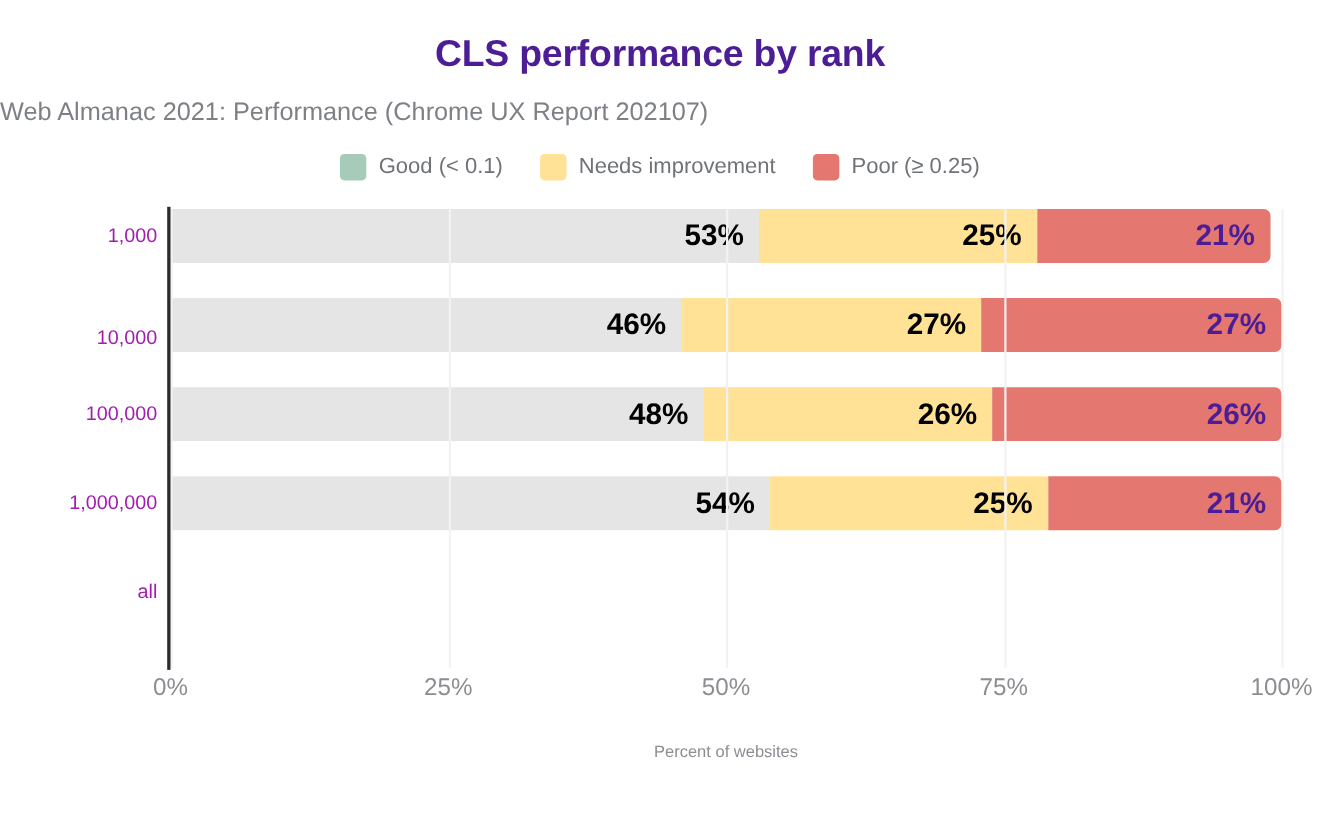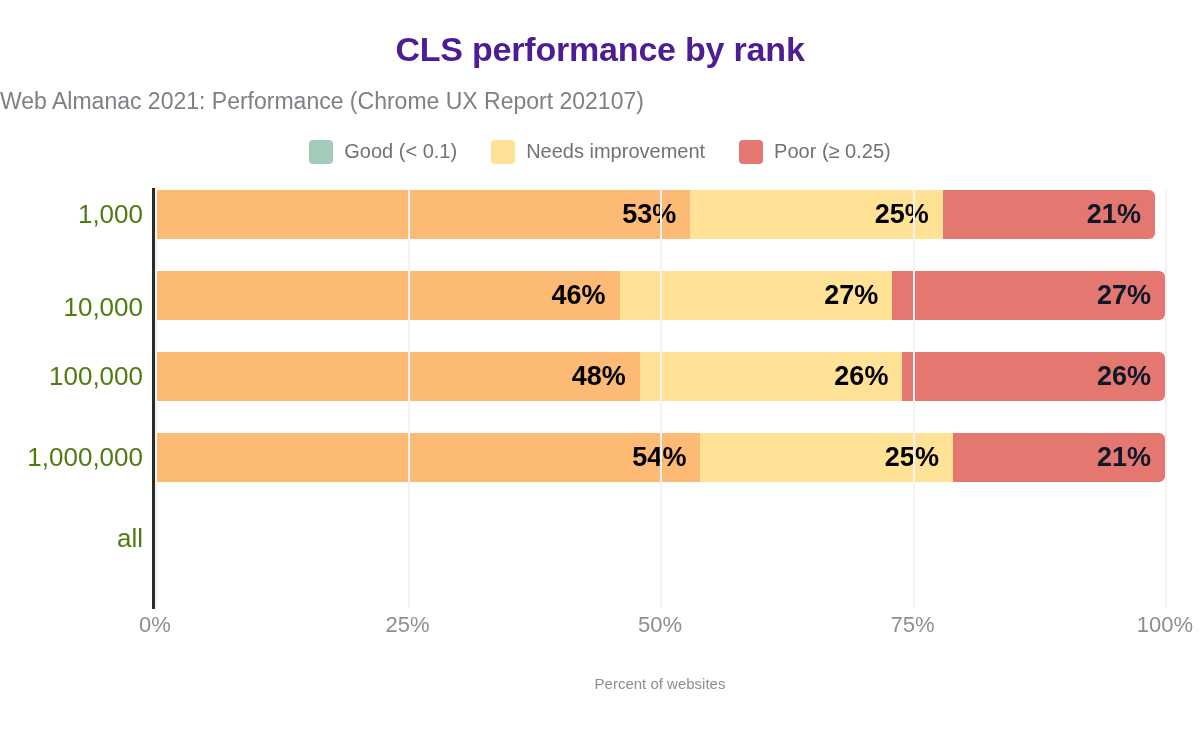--- a/index.html
+++ b/index.html
@@ -117,40 +117,40 @@
     height: 49px;
     position: relative;
     display: flex;
     align-items: center;
     justify-content: flex-end;
     box-sizing: border-box;
     padding-right: 14px;
     font-size: 27px;
     font-weight: bold;
   }
-  .seg.good   { background: #fdba74; color: #000000; }
+  .seg.good   { background: #e5e5e5; color: #000000; }
   .seg.ni     { background: #ffe296; color: #000000; }
-  .seg.poor   { background: #e4776f; color: #0f172a;
+  .seg.poor   { background: #e4776f; color: #4c1d95;
                 border-top-right-radius: 6px; border-bottom-right-radius: 6px; }
 
   
   .ylabels {
     position: absolute;
     left: 0;
     top: 190px;
     width: 143px;
     height: 417px;
   }
   .ylabel {
     position: absolute;
     right: 0;
     height: 49px;
     line-height: 49px;
-    font-size: 26px;
-    color: #4d7c0f;
+    font-size: 18px;
+    color: #a21caf;
     text-align: right;
     white-space: nowrap;
   }
   .xlabels {
     position: absolute;
     left: 155px;
     top: 612px;
     width: 1010px;
     height: 30px;
   }

